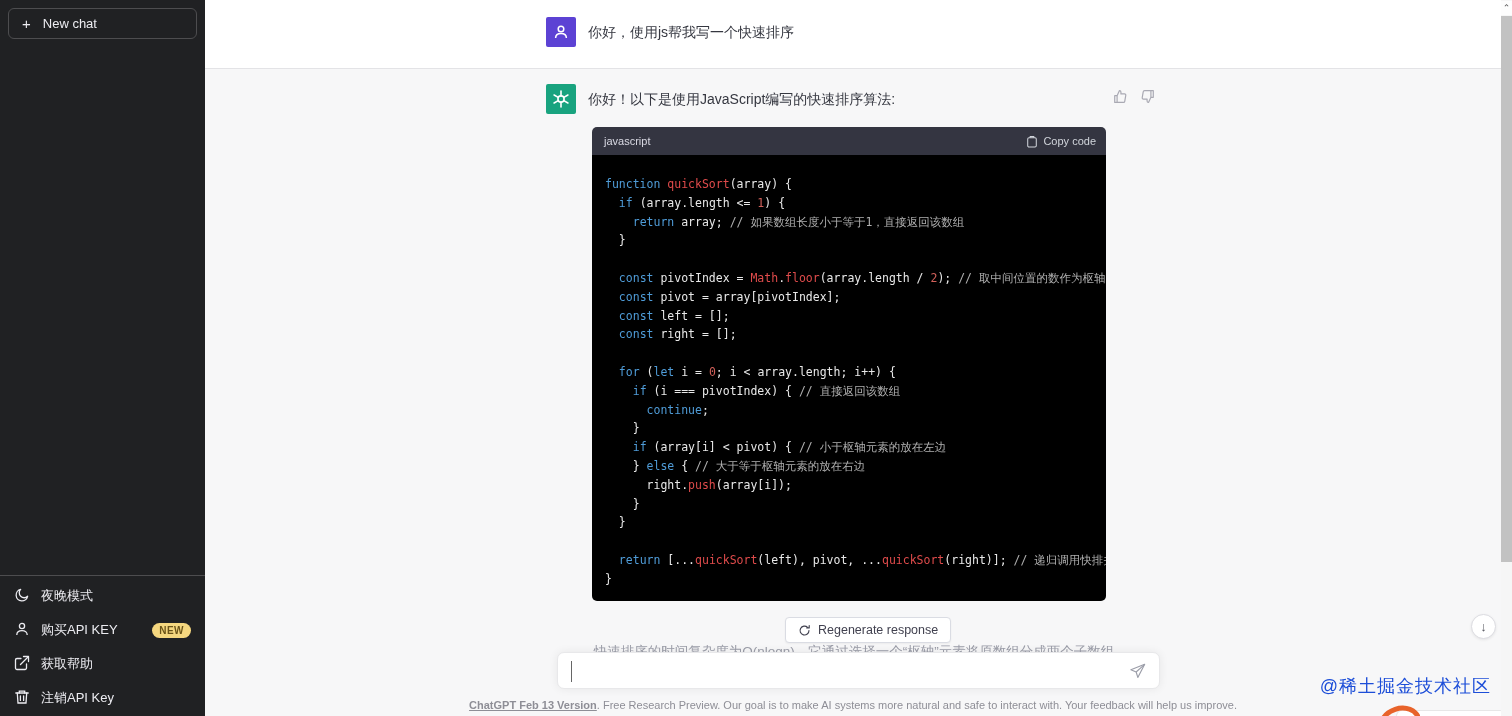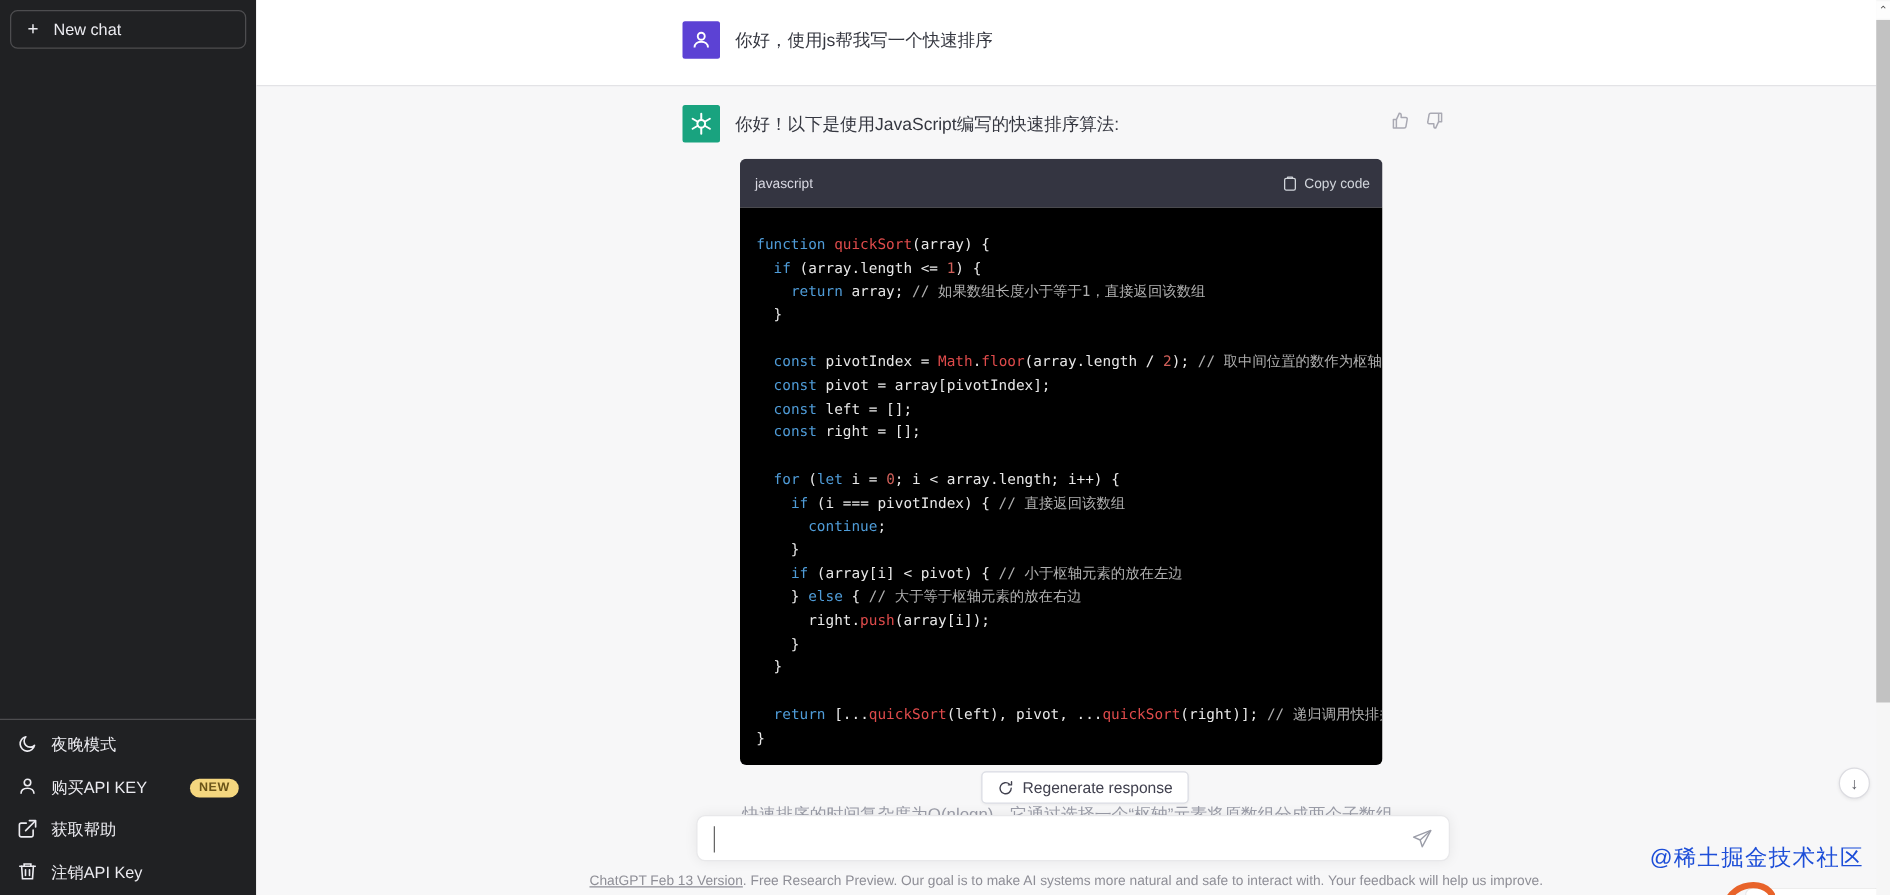--- a/index.html
+++ b/index.html
@@ -30,21 +30,21 @@
   .avatar.user { left:546px; top:17px; background:#5c42d4; }
   .avatar.assistant { left:546px; top:84px; background:#19a37f; }
   .msg-text { position:absolute; left:588px; font-size:14px; color:#353740; }
   .user-msg { top:24px; }
   .asst-msg { top:91px; }
   .thumbs { position:absolute; left:1112px; top:88px; display:flex; gap:10px; }
   .thumb-btn { cursor:pointer; color:#a9a9b3; }
 
   
   .code-block { position:absolute; left:592px; top:127px; width:514px; border-radius:5px; overflow:hidden; }
-  .code-header { height:39px; background:#343541; color:#d9d9e3; font-size:11px;
+  .code-header { height:28px; background:#343541; color:#d9d9e3; font-size:11px;
     display:flex; align-items:center; justify-content:space-between; padding:0 10px 0 12px; }
   .copy-btn { display:flex; align-items:center; gap:5px; color:#d1d5db; cursor:pointer; font-size:11px; }
   .code-body { background:#000; padding:20px 0 12px 13px; font-family:"DejaVu Sans Mono",monospace;
     font-size:11.5px; }
   .code-line { height:18.8px; line-height:18.8px; white-space:pre; }
   .tok-kw  { color:#4f9cd8; }
   .tok-fn  { color:#df4b4b; }
   .tok-num { color:#d1605a; }
   .tok-cmt { color:#b0b0b0; }
   .tok-pl  { color:#e8e8e8; }
@@ -55,21 +55,21 @@
     padding:0 12px; font-size:12.5px; color:#41414f; cursor:pointer;
     box-shadow:0 1px 2px rgba(0,0,0,.05); }
   .continuation { position:absolute; left:592px; width:524px; top:643px; text-align:center;
     font-size:13.5px; color:#9b9da8; }
   .input-box { position:absolute; left:557px; top:652px; width:603px; height:37px; background:#fff;
     border:1px solid #e8e8ea; border-radius:7px; box-shadow:0 0 10px rgba(0,0,0,.07); }
   .input-cursor { position:absolute; left:13px; top:8px; width:1px; height:21px; background:#666; }
   .send-btn { position:absolute; right:13px; top:10px; cursor:pointer; color:#9b9da8; }
   .footer { position:absolute; left:205px; right:11px; top:699px; text-align:center;
     font-size:11px; color:#8e8e96; }
-  .footer a { color:#8e8e96; text-decoration:underline; cursor:pointer; }
+  .footer a { color:#8e8e96; text-decoration:underline; cursor:pointer;font-weight:bold; }
   .watermark { position:absolute; right:21px; top:674px; font-size:18px; color:#1d4ed8;
     letter-spacing:1px; }
   .scroll-down { position:absolute; left:1471px; top:614px; width:25px; height:25px; border-radius:50%;
     background:#fff; border:1px solid #dcdce1; color:#55565f; display:flex; align-items:center;
     justify-content:center; font-size:13px; cursor:pointer; box-shadow:0 1px 3px rgba(0,0,0,.08); }
 
   
   .scrollbar { position:absolute; right:0; top:0; width:11px; height:716px; background:#f6f6f6; }
   .scroll-arrow { position:absolute; top:1px; left:0; width:11px; height:14px; color:#505050;
     font-size:9px; text-align:center; line-height:14px; background:#fdfdfd; cursor:pointer; }

